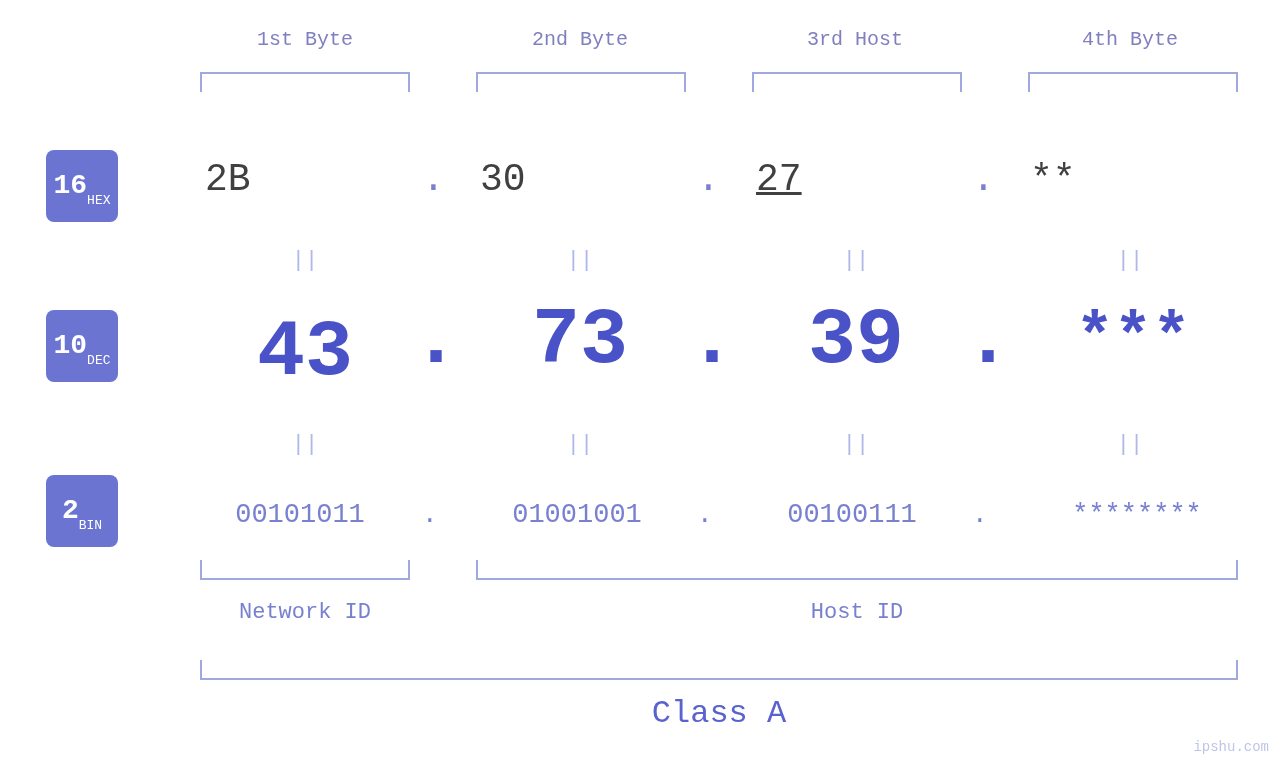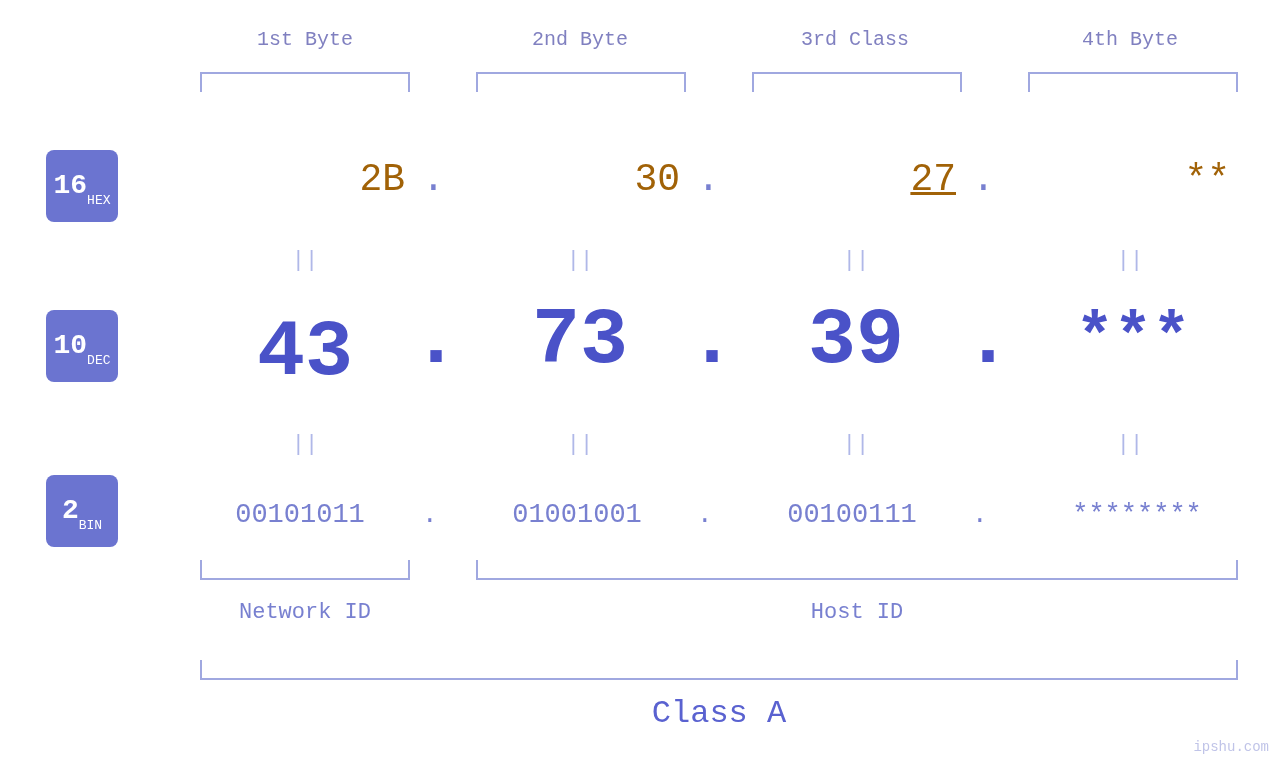--- a/index.html
+++ b/index.html
@@ -64,24 +64,24 @@
     .bracket-bottom {
       position: absolute;
       border-bottom: 2px solid #a0a8e0;
       border-left: 2px solid #a0a8e0;
       border-right: 2px solid #a0a8e0;
     }
 
     
     .val-hex {
       position: absolute;
-      color: #a16207;
+      color: #404040;
       font-family: 'Courier New', Courier, monospace;
       font-size: 38px;
-      text-align: right;
+      text-align: left;
     }
     .val-dec {
       position: absolute;
       color: #4a52c8;
       font-family: 'Courier New', Courier, monospace;
       font-size: 80px;
       font-weight: bold;
       text-align: center;
     }
     .val-bin {
@@ -150,21 +150,21 @@
       right: 16px;
     }
   </style>
 </head>
 <body>
 
 <div class="main-container">
 
   <div class="col-header" style="left: 205px; top: 28px; width: 200px;">1st Byte</div>
   <div class="col-header" style="left: 480px; top: 28px; width: 200px;">2nd Byte</div>
-  <div class="col-header" style="left: 755px; top: 28px; width: 200px;">3rd Class</div>
+  <div class="col-header" style="left: 755px; top: 28px; width: 200px;">3rd Host</div>
   <div class="col-header" style="left: 1030px; top: 28px; width: 200px;">4th Byte</div>
 
   <div class="bracket-top" style="left: 200px; top: 72px; width: 210px; height: 20px;"></div>
 
   <div class="bracket-top" style="left: 476px; top: 72px; width: 210px; height: 20px;"></div>
 
   <div class="bracket-top" style="left: 752px; top: 72px; width: 210px; height: 20px;"></div>
 
   <div class="bracket-top" style="left: 1028px; top: 72px; width: 210px; height: 20px;"></div>
 

